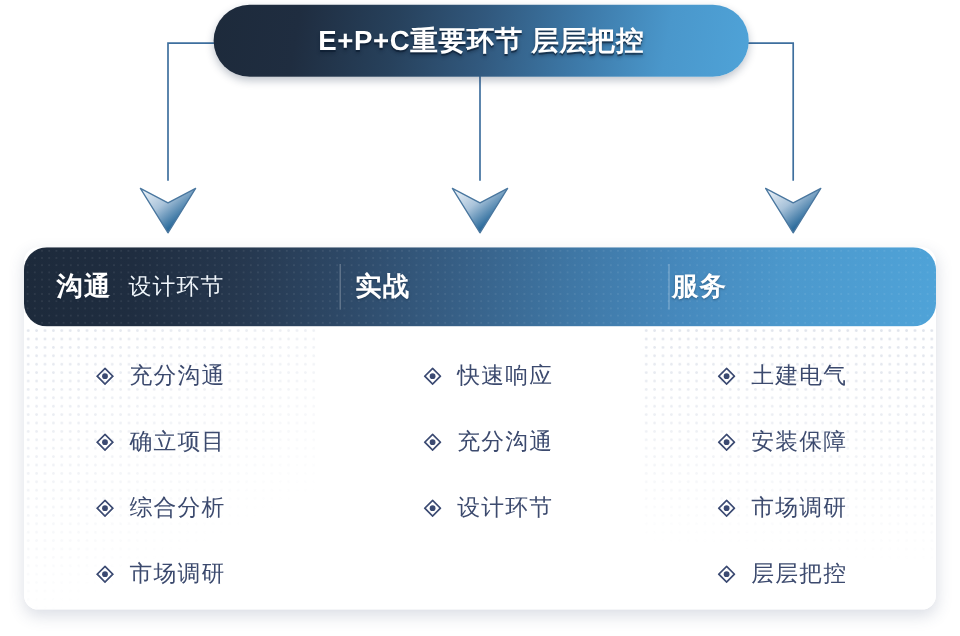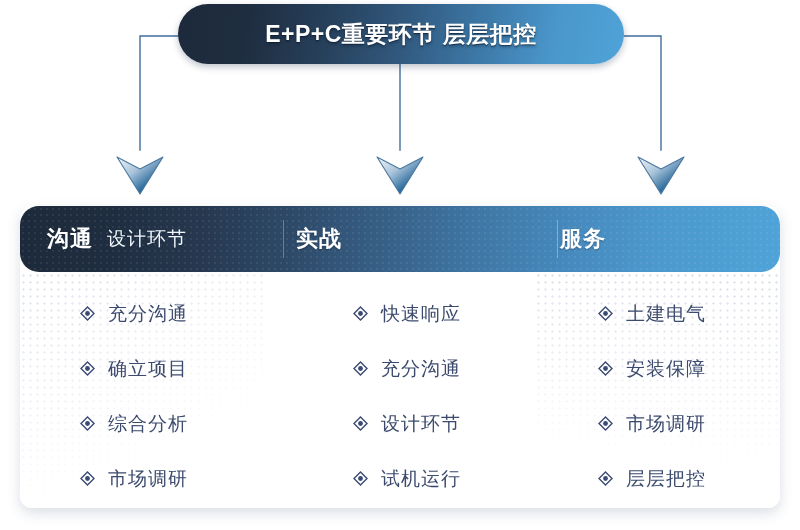--- a/index.html
+++ b/index.html
@@ -368,29 +368,20 @@
           </li>
           <li class="item">
             <span class="bullet">
               <svg viewBox="0 0 15 15" xmlns="http://www.w3.org/2000/svg">
                 <path d="M7.5 1 L14 7.5 L7.5 14 L1 7.5 Z" fill="none" stroke="#3b4a72" stroke-width="1.4"></path>
                 <circle cx="7.5" cy="7.5" r="2.4" fill="#3b4a72"></circle>
               </svg>
             </span>
             <span class="item-label">设计环节</span>
           </li>
-          <li class="item">
-            <span class="bullet">
-              <svg viewBox="0 0 15 15" xmlns="http://www.w3.org/2000/svg">
-                <path d="M7.5 1 L14 7.5 L7.5 14 L1 7.5 Z" fill="none" stroke="#3b4a72" stroke-width="1.4"></path>
-                <circle cx="7.5" cy="7.5" r="2.4" fill="#3b4a72"></circle>
-              </svg>
-            </span>
-            <span class="item-label">试机运行</span>
-          </li>
         </ul>
       </div>
 
       <div class="body-col b3">
         <ul class="item-list">
           <li class="item">
             <span class="bullet">
               <svg viewBox="0 0 15 15" xmlns="http://www.w3.org/2000/svg">
                 <path d="M7.5 1 L14 7.5 L7.5 14 L1 7.5 Z" fill="none" stroke="#3b4a72" stroke-width="1.4"></path>
                 <circle cx="7.5" cy="7.5" r="2.4" fill="#3b4a72"></circle>

